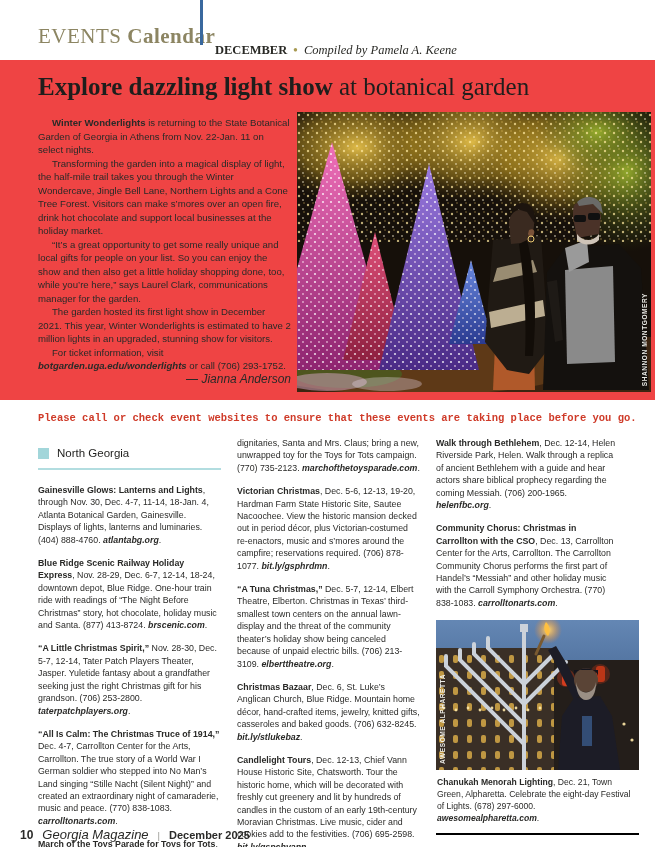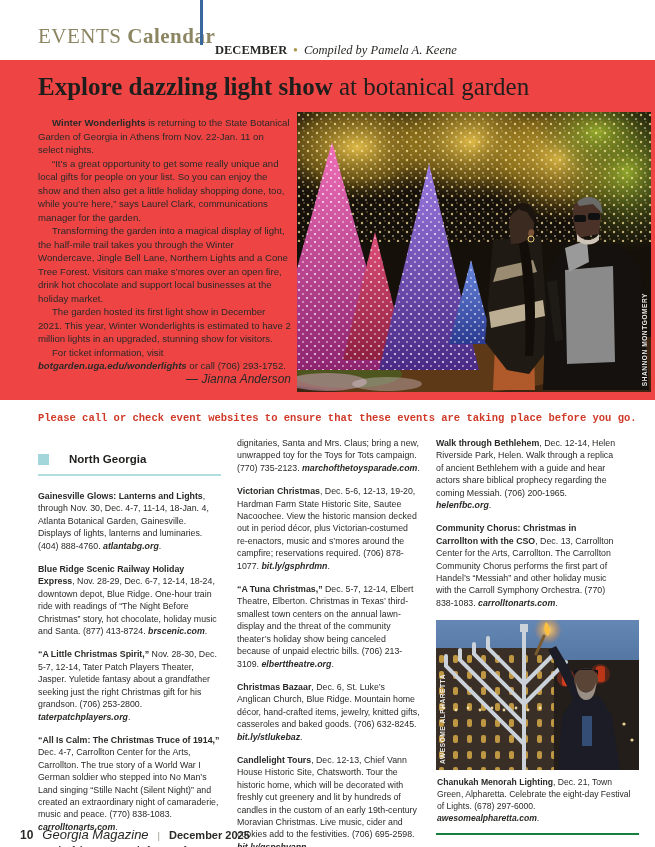--- a/index.html
+++ b/index.html
@@ -57,35 +57,35 @@
   .notice {
     position:absolute; top:412px; left:38px; width:600px;
     color:#cf3a28; font-weight:bold; font-size:10.5px;font-family:Liberation Mono, monospace;
   }
   
   .col { position:absolute; top:437px; width:183px; }
   .col1 { left:38px; }
   .col2 { left:237px; }
   .col3 { left:436px; width:182px; }
   .section-head {
-    display:flex; align-items:center; gap:20px;
-    font-weight:bold; font-size:11.5px; color:#1f1f1d; margin-top:16px;
+    display:flex; align-items:center; gap:8px;
+    font-weight:normal; font-size:11.5px; color:#1f1f1d; margin-top:10px;
   }
   .section-square { width:11px; height:11px; background:#a2d6da; flex:0 0 auto; }
   .section-rule { border-bottom:2px solid #b2dde0; margin:9px 0 14px 0; }
   .event { font-size:8.8px; line-height:12.4px; color:#2a2a28; margin-bottom:11px; }
   .ev-title { font-weight:bold; }
   .ev-link { font-weight:bold; font-style:italic; }
   
   .menorah-photo {
     position:relative; width:203px; height:150px; overflow:hidden; margin-top:3px;
   }
   .caption {
     width:203px; font-size:8.6px; line-height:11.8px; color:#2a2a28;
-    padding:7px 1px 9px 1px; border-bottom:2px solid #15803d;
+    padding:7px 1px 9px 1px; border-bottom:2px solid #000000;
   }
   .cap-title { font-weight:bold; }
   .cap-link { font-weight:bold; font-style:italic; }
   
   .footer {
     position:absolute; left:20px; top:827px; display:flex; align-items:baseline; gap:9px;
     color:#2a2a28;
   }
   .pg-num { font-weight:bold; font-size:12px; }
   .pg-mag { font-style:italic; font-size:13px; }
@@ -109,22 +109,22 @@
     <span class="compiled">Compiled by Pamela A. Keene</span>
   </div>
 
   <div class="feature">
     <div class="headline">
       <span class="hl-bold">Explore dazzling light show</span><span> at botanical garden</span>
     </div>
 
     <div class="feature-article">
       <p><span class="fa-bold">Winter Wonderlights</span><span> is returning to the State Botanical Garden of Georgia in Athens from Nov. 22-Jan. 11 on select nights.</span></p>
+      <p>Transforming the garden into a magical display of light, the half-mile trail takes you through the Winter Wondercave, Jingle Bell Lane, Northern Lights and a Cone Tree Forest. Visitors can make s’mores over an open fire, drink hot chocolate and support local businesses at the holiday market.</p>
       <p>“It’s a great opportunity to get some really unique and local gifts for people on your list. So you can enjoy the show and then also get a little holiday shopping done, too, while you’re here,” says Laurel Clark, communications manager for the garden.</p>
-      <p>Transforming the garden into a magical display of light, the half-mile trail takes you through the Winter Wondercave, Jingle Bell Lane, Northern Lights and a Cone Tree Forest. Visitors can make s’mores over an open fire, drink hot chocolate and support local businesses at the holiday market.</p>
       <p>The garden hosted its first light show in December 2021. This year, Winter Wonderlights is estimated to have 2 million lights in an upgraded, stunning show for visitors.</p>
       <p><span>For ticket information, visit </span><span class="fa-link">botgarden.uga.edu/wonderlights</span><span> or call (706) 293-1752.</span></p>
       <p class="byline">— Jianna Anderson</p>
     </div>
 
     <div class="feature-photo">
       <svg width="354" height="280" viewBox="0 0 354 280" preserveAspectRatio="none">
         <defs>
           <radialGradient id="goldGlow" cx="50%" cy="50%" r="50%">
             <stop offset="0%" stop-color="#e8c24a" stop-opacity="0.95"></stop>

